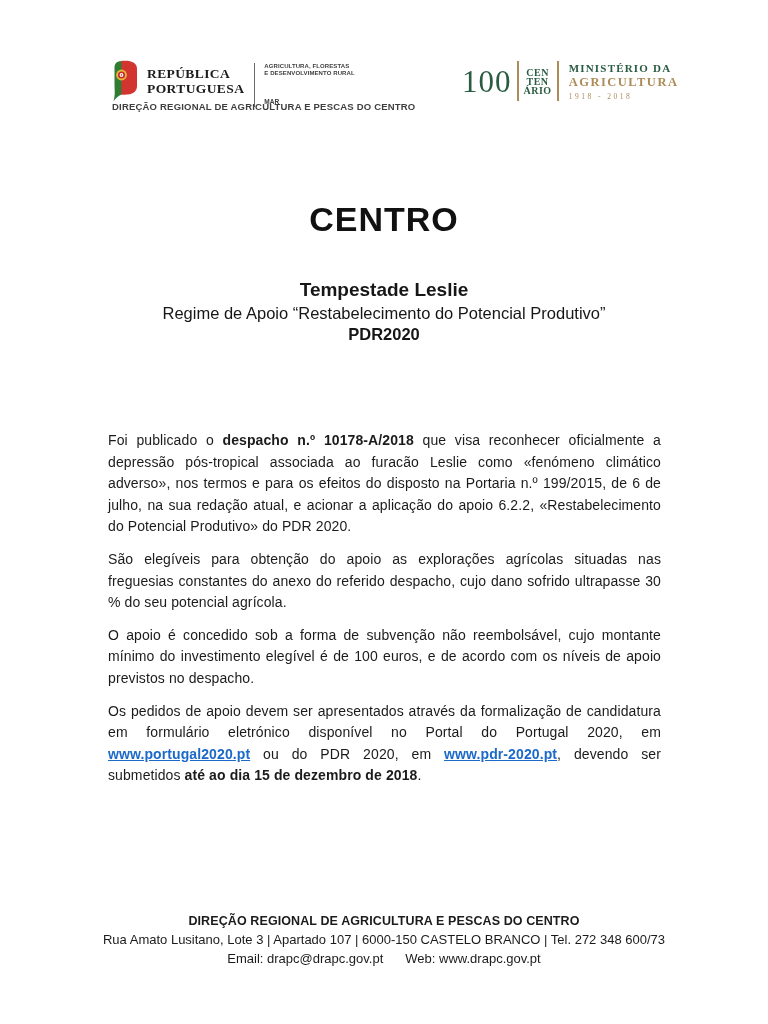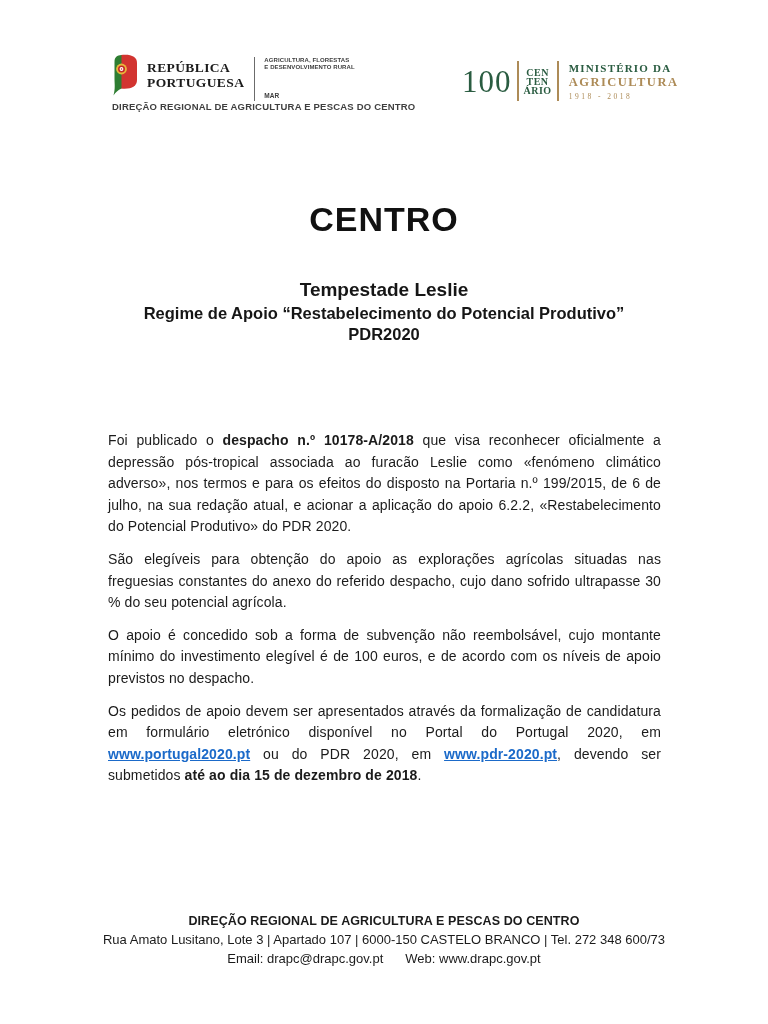--- a/index.html
+++ b/index.html
@@ -8,21 +8,21 @@
     position:relative;
     width:768px;height:1024px;
     margin:0 auto;
     background:#ffffff;
     font-family:"Liberation Sans",sans-serif;
     color:var(--text,#1c1c1c);
     overflow:hidden;
   }
 
   
-  .gov-logo{position:absolute;left:112px;top:54px;display:flex;align-items:flex-start;justify-content:space-between;}
+  .gov-logo{position:absolute;left:112px;top:60px;display:flex;align-items:flex-start;justify-content:space-between;}
   .flag-icon{display:block;}
   .gov-name{
     margin-left:9px;margin-top:7px;
     font-family:"Liberation Serif",serif;
     font-weight:700;font-size:13.5px;line-height:14.5px;
     letter-spacing:.4px;color:#1b1b1b;white-space:nowrap;
   }
   .gov-divider{width:1px;height:44px;background:#6b6b6b;margin-left:10px;margin-top:3px;}
   .gov-ministries{margin-left:9px;margin-top:3px;}
   .min-lines{
@@ -62,21 +62,21 @@
     margin-top:2px;white-space:nowrap;
   }
 
   
   .doc-title{
     position:absolute;top:200px;left:0;right:0;
     text-align:center;font-size:34px;font-weight:700;letter-spacing:1px;color:#111;
   }
   .subtitle{position:absolute;top:279px;left:0;right:0;text-align:center;color:#161616;}
   .sub1{font-size:19px;font-weight:700;line-height:22px;margin-bottom:2px;}
-  .sub2{font-size:16.5px;font-weight:700;line-height:21px;}
+  .sub2{font-size:16.5px;font-weight:400;line-height:21px;}
   .sub3{font-size:16.5px;font-weight:700;line-height:21px;}
 
   
   .body-text{position:absolute;top:430px;left:108px;width:553px;}
   .body-text p{
     margin:0 0 11px 0;
     font-size:14px;line-height:21.6px;letter-spacing:.1px;
     text-align:justify;color:#1b1b1b;
   }
   .seg-bold{font-weight:700;}

